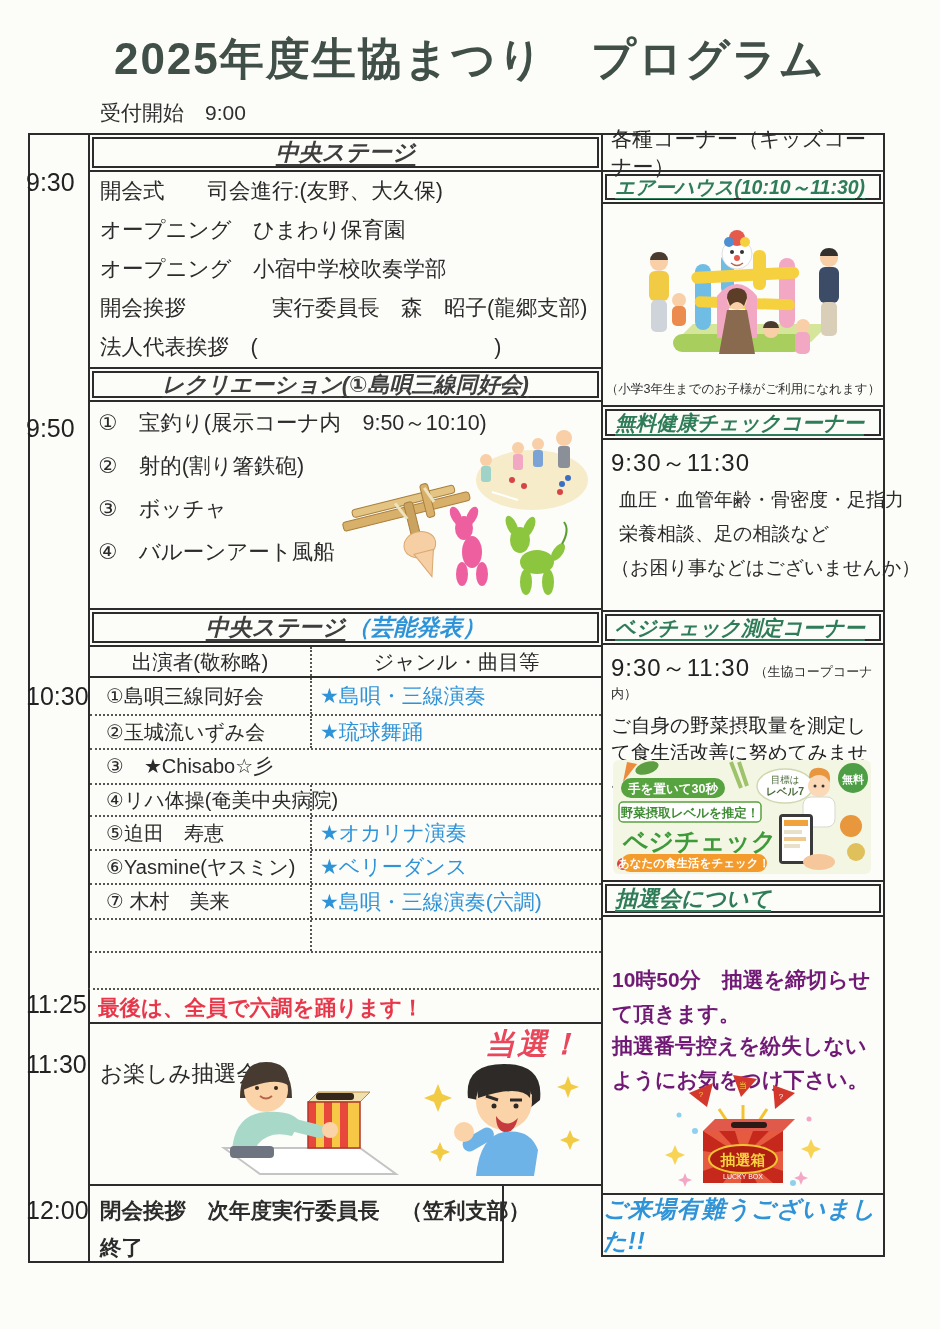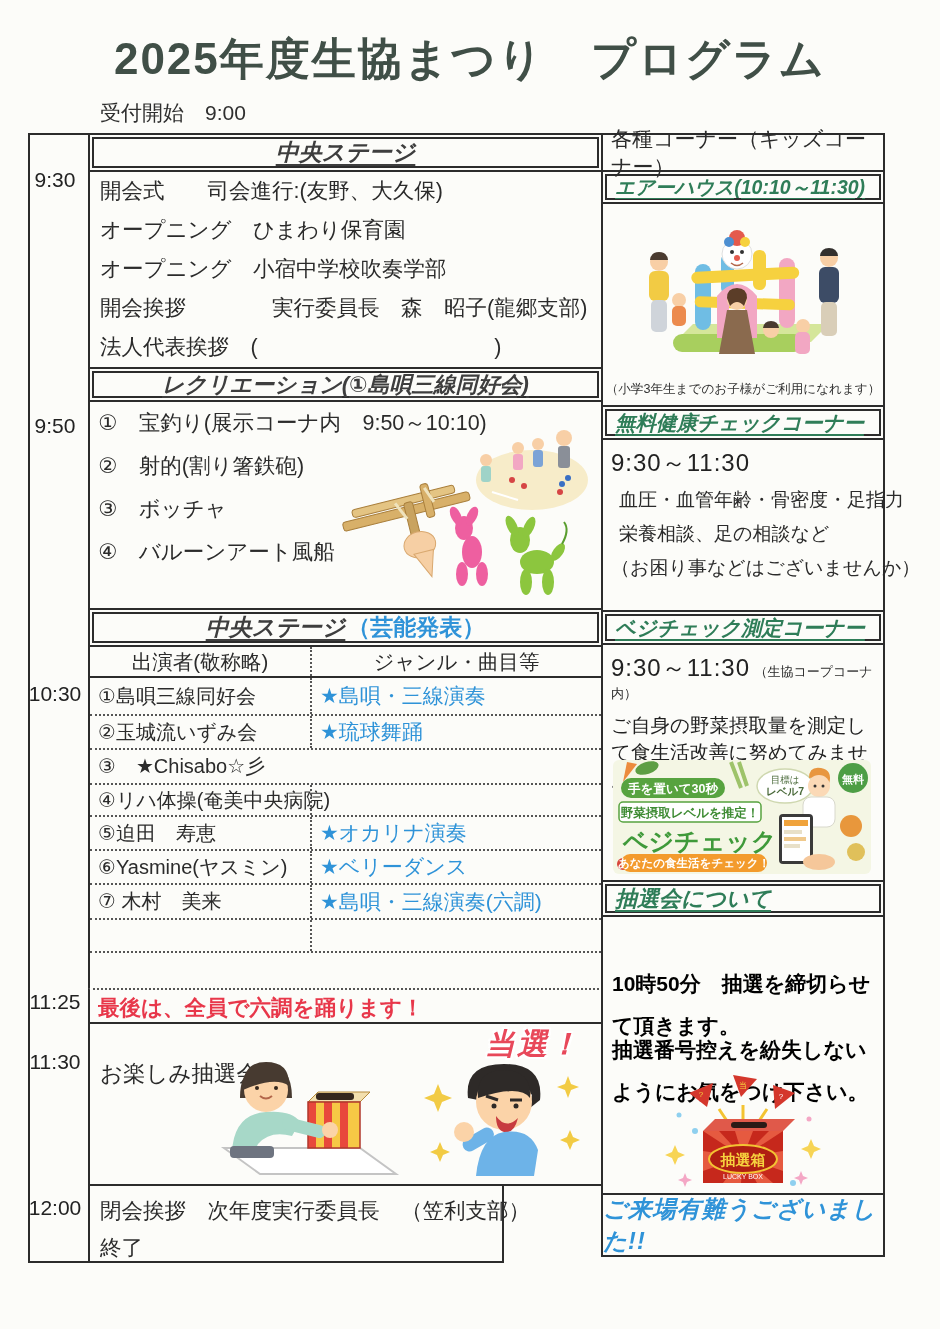--- a/index.html
+++ b/index.html
@@ -6,44 +6,44 @@
   .page{position:relative;width:940px;height:1329px;background:#fcfcf9;
         font-family:"Liberation Sans","DejaVu Sans",sans-serif;color:#2b2b2b;overflow:hidden;}
   .title{position:absolute;left:0;right:0;top:30px;text-align:center;font-size:44px;
          font-weight:600;color:#404f47;letter-spacing:2px;}
   .reception{position:absolute;left:100px;top:99px;font-size:21px;color:#2f2f2f;}
   .cell{position:absolute;box-sizing:border-box;border:2px solid #2c2c2c;}
   .inbox{position:absolute;inset:2px;border:2px solid #2c2c2c;display:flex;align-items:center;}
   .center{justify-content:center;}
   .hdr-dark{font-size:23px;font-weight:700;font-style:italic;color:#3e3e3e;
             text-decoration:underline;text-underline-offset:4px;}
-  .hdr-sub{font-size:23px;font-weight:700;color:#2f93d8;margin-left:2px;}
+  .hdr-sub{font-size:23px;font-weight:700;font-style:italic;color:#2f93d8;margin-left:2px;}
   .hdr-green{font-size:20.5px;font-weight:700;font-style:italic;color:#2f7d58;
              text-decoration:underline;text-underline-offset:4px;padding-left:8px;}
-  .time{position:absolute;left:26px;width:58px;text-align:center;font-size:21px;color:#222;}
+  .time{position:absolute;left:26px;width:58px;text-align:left;font-size:25px;color:#222;}
   .line{font-size:21.5px;line-height:39px;white-space:nowrap;}
   .recitem{font-size:21.5px;line-height:43px;white-space:nowrap;padding-left:8px;}
   .phead{position:absolute;left:0;right:0;top:0;height:31px;display:flex;
          border-bottom:2px solid #2c2c2c;box-sizing:border-box;}
   .phc{display:flex;align-items:center;justify-content:center;font-size:20.5px;}
   .prow{position:absolute;left:0;right:0;display:flex;box-sizing:border-box;}
   .dotted{border-top:2px dotted #555;text-align:center;}
-  .rc1{width:220px;padding:2px 8px;font-size:20px;white-space:nowrap;box-sizing:border-box;
+  .rc1{width:220px;padding:2px 16px;font-size:20px;white-space:nowrap;box-sizing:border-box;
        display:flex;align-items:center;}
   .rc2{flex:1;border-left:2px dotted #555;padding:2px 8px;font-size:21px;color:#2f93d8;
        font-weight:500;white-space:nowrap;display:flex;align-items:center;}
   .nodiv .rc2{border-left:none;}
   .redline{font-size:21.5px;color:#e8374a;font-weight:600;padding:3px 8px;white-space:nowrap;}
   .sidehead{font-size:21px;padding-left:8px;display:flex;align-items:center;height:100%;}
   .htime{font-size:24px;letter-spacing:1px;color:#222;}
   .hline{font-size:19px;line-height:34px;white-space:nowrap;}
   .caption{position:absolute;left:2px;right:2px;bottom:7px;text-align:center;font-size:12.6px;
            color:#333;white-space:nowrap;}
   .vdesc{font-size:19.5px;line-height:27px;margin-top:9px;color:#222;}
-  .rp{position:absolute;left:9px;right:4px;font-size:21px;font-weight:600;line-height:42px;color:#000000;}
+  .rp{position:absolute;left:9px;right:4px;font-size:21px;font-weight:600;line-height:34px;color:#701a75;}
   .thanks{font-size:23.5px;font-weight:700;font-style:italic;color:#2f93d8;letter-spacing:1px;}
   .winlabel{position:absolute;top:0;right:4px;font-size:30px;font-weight:800;font-style:italic;
             color:#e8485a;letter-spacing:2px;
             text-shadow:2px 2px 0 #fff,-2px -2px 0 #fff,2px -2px 0 #fff,-2px 2px 0 #fff;}
   svg text{font-family:"Liberation Sans","DejaVu Sans",sans-serif;}
 </style>
 </head>
 <body>
 
 <div class="page">
@@ -234,21 +234,21 @@
         <circle cx="74" cy="48" r="2.5" fill="#2e2a28"></circle>
           <circle cx="96" cy="48" r="2.5" fill="#2e2a28"></circle>
         <path d="M76 58 q10 14 22 2 q-4 16 -14 14 q-8 -2 -8 -16 z" fill="#c73b3f"></path>
         <path d="M56 118 q4 -40 28 -44 q26 -4 34 18 l-4 26 z" fill="#6db3e8"></path>
         <rect x="40" y="84" width="34" height="14" rx="7" fill="#6db3e8" transform="rotate(-30 40 84)"></rect>
         <circle cx="44" cy="74" r="10" fill="#fbd3a8"></circle>
       </svg>
     </div>
   </div>
 
-  <div class="cell" style="left:88px;top:1184px;width:416px;height:79px;padding:7px 10px;">
+  <div class="cell" style="left:88px;top:1184px;width:416px;height:79px;padding:7px 10px;font-weight:bold;">
     <div class="line" style="line-height:37px;">閉会挨拶　次年度実行委員長　（笠利支部）</div>
     <div class="line" style="line-height:37px;">終了</div>
   </div>
 
   <div class="cell" style="left:601px;top:133px;width:284px;height:39px;">
     <div class="sidehead">各種コーナー（キッズコーナー）</div>
   </div>
 
   <div class="cell" style="left:601px;top:170px;width:284px;height:34px;">
     <div class="inbox">

